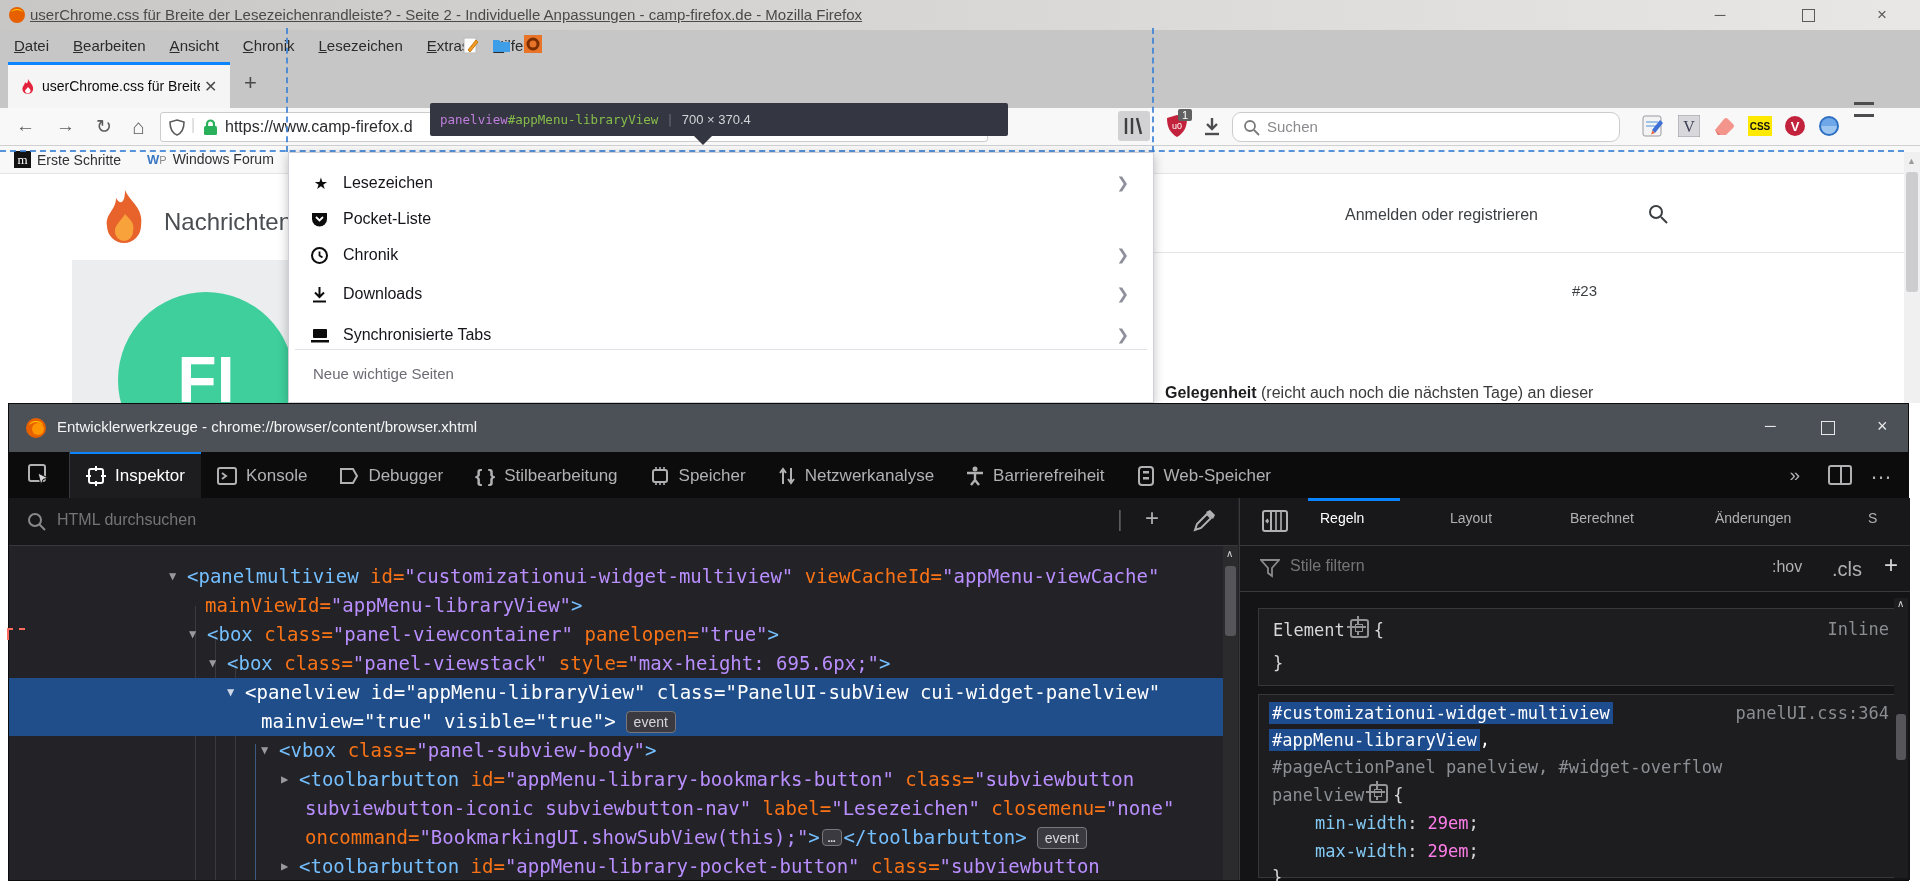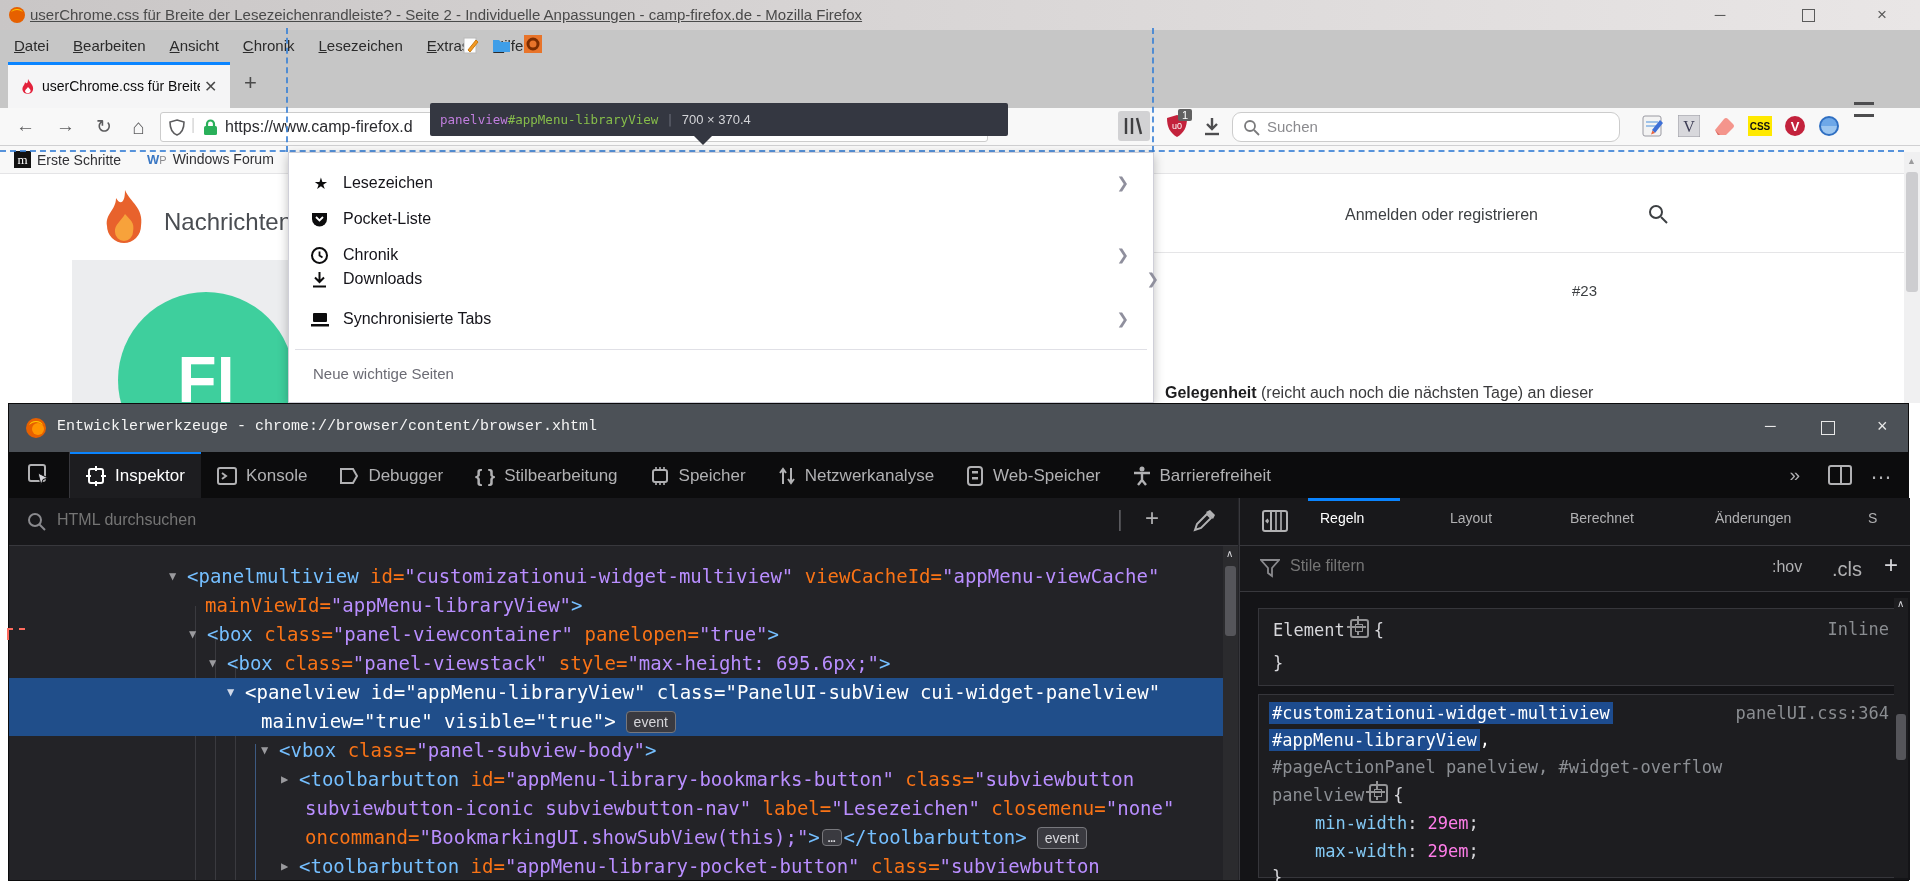--- a/index.html
+++ b/index.html
@@ -324,31 +324,31 @@
         <div class="lib-item" style="top: 84px;">
           <span class="lib-ico">
             <svg width="17" height="17">
               <circle cx="8.5" cy="8.5" r="7.5" fill="none" stroke="#0c0c0d" stroke-width="2"></circle>
               <path d="M8.5 4.5 v4 l3 2" stroke="#0c0c0d" stroke-width="1.8" fill="none"></path>
             </svg>
           </span>
           <span class="lib-label">Chronik</span>
           <span class="lib-chev">❯</span>
         </div>
-        <div class="lib-item" style="top: 108px; padding-left: 30px;">
+        <div class="lib-item" style="top: 123px;">
           <span class="lib-ico">
             <svg width="17" height="17">
               <path d="M8.5 1 v9 M4 6.5 l4.5 4.5 L13 6.5" stroke="#0c0c0d" stroke-width="2" fill="none"></path>
               <line x1="2" y1="15.5" x2="15" y2="15.5" stroke="#0c0c0d" stroke-width="2"></line>
             </svg>
           </span>
           <span class="lib-label">Downloads</span>
           <span class="lib-chev">❯</span>
         </div>
-        <div class="lib-item" style="top: 148px;">
+        <div class="lib-item" style="top: 164px;">
           <span class="lib-ico">
             <svg width="18" height="15">
               <rect x="2" y="1" width="14" height="9" rx="1" fill="#0c0c0d"></rect>
               <rect x="0" y="12" width="18" height="2.5" fill="#0c0c0d"></rect>
             </svg>
           </span>
           <span class="lib-label">Synchronisierte Tabs</span>
           <span class="lib-chev">❯</span>
         </div>
       </div>
@@ -365,21 +365,21 @@
 
   <div class="abs dtwin">
     <div class="abs dt-title">
       <span class="abs" style="left:16px;top:13px;">
         <svg width="22" height="22">
             <circle cx="11" cy="11" r="10" fill="#e66000"></circle>
             <path d="M4 8 Q11 2 18 8 Q16 4 11 4 Q6 4 4 8Z" fill="#ffcb00"></path>
             <circle cx="13" cy="12" r="6" fill="#ff9500"></circle>
           </svg>
       </span>
-      <span class="abs" style="left:48px;top:14px;font-family:Liberation Mono, monospace;">Entwicklerwerkzeuge - chrome://browser/content/browser.xhtml</span>
+      <span class="abs" style="left:48px;top:14px;">Entwicklerwerkzeuge - chrome://browser/content/browser.xhtml</span>
       <span class="abs" style="left:1756px;top:13px;color:#e8e8e8;">─</span>
       <span class="abs" style="left:1812px;top:17px;width:12px;height:12px;border:1.5px solid #e8e8e8;"></span>
       <span class="abs" style="left:1868px;top:12px;color:#e8e8e8;font-size:18px;">×</span>
     </div>
 
     <div class="abs dt-tabs">
       <span style="display:flex;align-items:center;padding:0 18px;border-right:1px solid #38383d;">
         <svg width="24" height="24">
             <rect x="2" y="2" width="16" height="16" rx="2" fill="none" stroke="#b1b1b3" stroke-width="2"></rect>
             <path d="M11 10 L21 15 L16 16.5 L14 22 Z" fill="#d7d7db" stroke="#0c0c0d"></path>
@@ -433,35 +433,35 @@
               <svg width="18" height="20">
                 <path d="M5 18 V4 M2 7 l3 -4 l3 4" fill="none" stroke="currentColor" stroke-width="2"></path>
                 <path d="M13 2 v14 M10 13 l3 4 l3 -4" fill="none" stroke="currentColor" stroke-width="2"></path>
               </svg>
             </span>
             <span>Netzwerkanalyse</span>
           </span>
           <span class="dt-tab">
             <span>
               <svg width="18" height="20">
+                <circle cx="9" cy="3" r="2.5" fill="currentColor"></circle>
+                <path d="M1 7 h16 M9 7 v7 M9 14 l-4 5 M9 14 l4 5" stroke="currentColor" stroke-width="2.4" fill="none"></path>
+              </svg>
+            </span>
+            <span>Barrierefreiheit</span>
+          </span>
+          <span class="dt-tab">
+            <span>
+              <svg width="18" height="20">
                 <rect x="2" y="1" width="14" height="18" rx="3" fill="none" stroke="currentColor" stroke-width="2"></rect>
                 <rect x="6" y="5" width="6" height="2.5" fill="currentColor"></rect>
                 <rect x="6" y="11" width="6" height="2.5" fill="currentColor"></rect>
               </svg>
             </span>
             <span>Web-Speicher</span>
-          </span>
-          <span class="dt-tab">
-            <span>
-              <svg width="18" height="20">
-                <circle cx="9" cy="3" r="2.5" fill="currentColor"></circle>
-                <path d="M1 7 h16 M9 7 v7 M9 14 l-4 5 M9 14 l4 5" stroke="currentColor" stroke-width="2.4" fill="none"></path>
-              </svg>
-            </span>
-            <span>Barrierefreiheit</span>
           </span>
         </span>
       <span style="flex:1;"></span>
       <span style="display:flex;align-items:center;color:#b1b1b3;font-size:19px;padding:0 14px;">»</span>
       <span style="display:flex;align-items:center;padding:0 14px;">
         <svg width="24" height="20">
             <rect x="1" y="1" width="22" height="18" rx="2" fill="none" stroke="#b1b1b3" stroke-width="2"></rect>
             <line x1="13" y1="1" x2="13" y2="19" stroke="#b1b1b3" stroke-width="2"></line>
           </svg>
       </span>

